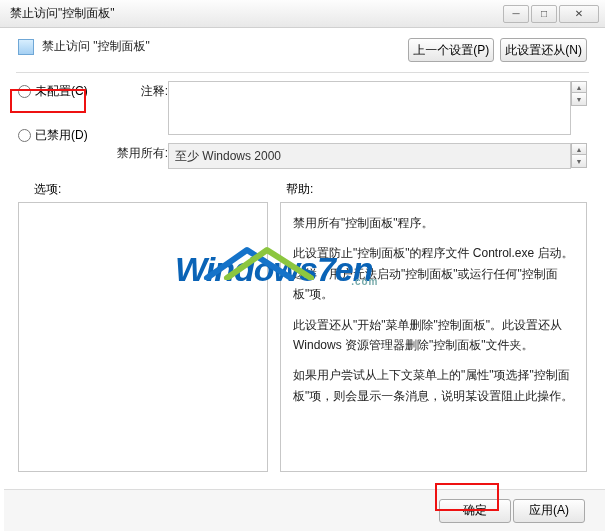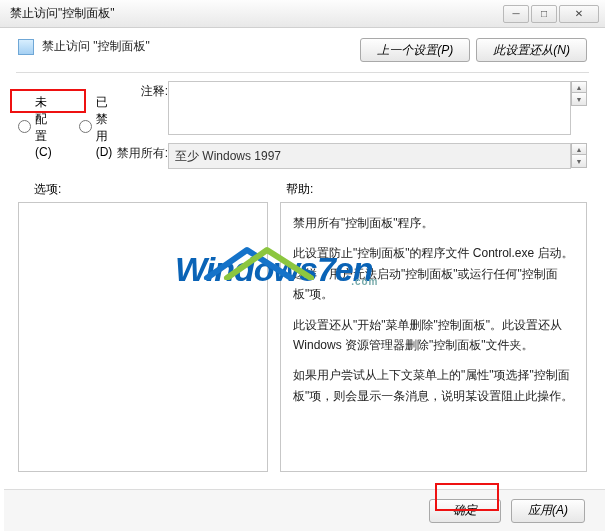--- a/index.html
+++ b/index.html
@@ -6,45 +6,45 @@
 body { font-family: "Microsoft YaHei", Tahoma, sans-serif; font-size: 12px; background: #fff; width: 605px; height: 531px; position: relative; overflow: hidden; }
 .title-bar { height: 28px; background: linear-gradient(#fdfdfd, #e8e8e8); border-bottom: 1px solid #d0d0d0; display: flex; align-items: center; padding: 0 6px; }
 .title-bar .title { padding-left: 4px; color: #111; font-size: 12px; }
 .title-bar .win-btns { margin-left: auto; display: flex; gap: 2px; }
 .win-btn { width: 26px; height: 18px; border: 1px solid #b9b9b9; background: linear-gradient(#fafafa,#e6e6e6); display:flex; align-items:center; justify-content:center; font-size:10px; color:#444; border-radius:2px; cursor:pointer; }
 .win-btn.close { width: 40px; }
 .header-row { display: flex; align-items: flex-start; padding: 10px 18px 6px 18px; }
 .policy-icon { width: 16px; height: 16px; background: linear-gradient(#d7eefe,#a5d0f3); border:1px solid #6fa7d6; margin-right: 8px; margin-top:1px; }
 .policy-title { font-size: 12px; color: #222; }
 .nav-btns { margin-left: auto; display:flex; gap:6px; }
-button.std { height: 24px; padding: 0 16px; border: 1px solid #a9a9a9; background: linear-gradient(#fefefe,#e7e7e7); border-radius: 3px; font-size: 12px; cursor: pointer; font-style: italic; }
+button.std { height: 24px; padding: 0 4px; border: 1px solid #a9a9a9; background: linear-gradient(#fefefe,#e7e7e7); border-radius: 3px; font-size: 12px; cursor: pointer; }
 .divider { height:1px; background:#dcdcdc; margin:4px 16px 8px 16px; }
 .config-area { display:flex; padding: 0 18px 4px 18px; }
-.radio-col { width: 90px; display:flex; flex-direction:row; gap:27px; padding-top:2px; }
+.radio-col { width: 90px; display:flex; flex-direction:column; gap:27px; padding-top:2px; }
 .radio-row { display:flex; align-items:center; gap:4px; font-size:12px; }
 .radio-row input { margin:0; }
 .highlight-red { position:absolute; border:2px solid #e11; pointer-events:none; }
 .hl1 { left:10px; top:89px; width:76px; height:24px; }
 .hl2 { left:435px; top:483px; width:64px; height:28px; }
 .fields-col { flex:1; display:flex; flex-direction:column; gap:8px; }
 .field-row { display:flex; align-items:flex-start; }
 .field-label { width:60px; text-align:right; padding-top:2px; color:#222; }
 .comment-box { flex:1; height:54px; border:1px solid #c7c7c7; background:#fff; position:relative; }
 .platform-box { flex:1; height:26px; border:1px solid #c7c7c7; background:#f1f1f1; display:flex; align-items:center; padding:0 6px; color:#333; }
 .spin { width:16px; display:flex; flex-direction:column; }
 .spin .sp { height:12px; border:1px solid #bcbcbc; background:linear-gradient(#fdfdfd,#e7e7e7); display:flex; align-items:center; justify-content:center; font-size:7px; color:#666; cursor:pointer; }
 .spin .sp + .sp { border-top:none; height:13px; }
 .mid-labels { display:flex; padding: 8px 18px 4px 34px; }
 .mid-labels .lab { width: 252px; }
 .panels { display:flex; gap:12px; padding: 0 18px; }
 .panel { border:1px solid #c7c7c7; background:#fff; height:270px; padding:10px 12px; font-size:12px; color:#222; overflow:hidden; line-height:1.7; }
 .panel.left { width: 250px; }
 .panel.right { flex:1; }
 .panel.right p { margin-bottom:10px; }
-.footer { position:absolute; left:4px; right:0; bottom:0; height:42px; border-top:1px solid #dcdcdc; display:flex; align-items:center; justify-content:flex-end; gap:10px; padding:0 20px; background:#f6f6f6; }
+.footer { position:absolute; left:4px; right:0; bottom:0; height:42px; border-top:1px solid #dcdcdc; display:flex; align-items:center; justify-content:flex-end; gap:2px; padding:0 20px; background:#f6f6f6; }
 .footer button.std { min-width:72px; }
 .watermark { position:absolute; left:175px; top:250px; pointer-events:none; z-index:5; }
 .watermark .roof { position:absolute; left:28px; top:-6px; width:130px; height:36px; }
 .watermark .txt { font-family: Arial, sans-serif; font-size:34px; font-weight:700; font-style:italic; letter-spacing:-1px; }
 .watermark .txt .w { color:#0a63b6; }
 .watermark .txt .rest { color:#0a63b6; }
 .watermark .en { position:absolute; right:-6px; top:26px; font-size:10px; color:#7aa; font-weight:700; letter-spacing:1px; }
 </style>
 </head>
 <body>
@@ -84,21 +84,21 @@
     <div class="field-row">
       <div class="field-label">注释:</div>
       <div class="comment-box"></div>
       <div class="spin">
         <div class="sp">▲</div>
         <div class="sp">▼</div>
       </div>
     </div>
     <div class="field-row">
       <div class="field-label">禁用所有:</div>
-      <div class="platform-box">至少 Windows 1997</div>
+      <div class="platform-box">至少 Windows 2000</div>
       <div class="spin">
         <div class="sp">▲</div>
         <div class="sp">▼</div>
       </div>
     </div>
   </div>
 </div>
 
 <div class="mid-labels">
   <div class="lab">选项:</div>

